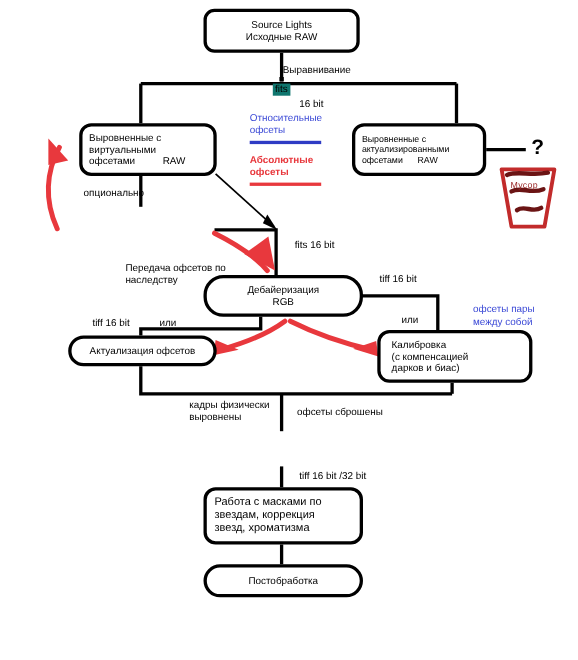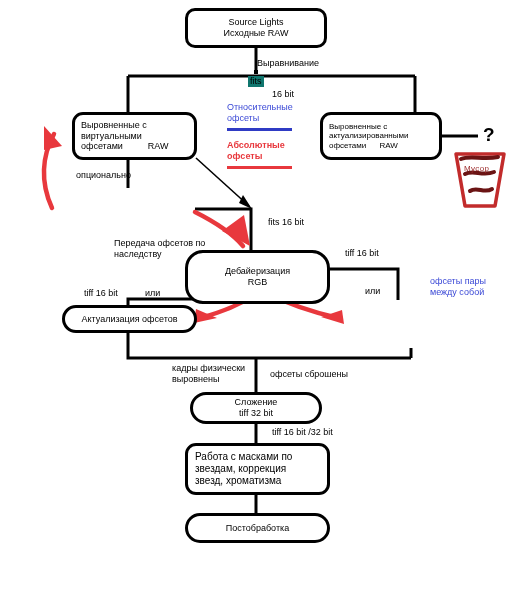--- a/index.html
+++ b/index.html
@@ -135,34 +135,35 @@
     <span class="ln" style="white-space:pre;">офсетами          RAW</span>
   </div>
 
   <div class="node c-left" style="left:320px; top:112px; width:122px; height:48px; border-radius:11px; font-size:8px; padding-left:6px; padding-right:4px;">
     <span class="ln">Выровненные с</span>
     <span class="ln">актуализированными</span>
     <span class="ln" style="white-space:pre;">офсетами      RAW</span>
   </div>
 
 
-  <div class="node c-center" style="left:185px; top:250px; width:145px; height:54px; border-radius:18px; font-size:9px;">
+  <div class="node c-center" style="left:185px; top:250px; width:145px; height:38px; border-radius:18px; font-size:9px;">
     <span class="ln">Дебайеризация</span>
     <span class="ln">RGB</span>
   </div>
 
   <div class="node c-center" style="left:62px; top:305px; width:135px; height:28px; border-radius:14px; font-size:9px;">
     <span class="ln">Актуализация офсетов</span>
   </div>
 
-
-  <div class="node c-center" style="left:190px; top:392px; width:132px; height:32px; border-radius:16px; font-size:9px;">
-    <span class="ln">Сложение</span>
-    <span class="ln">tiff 32 bit</span>
-  </div>
+  <div class="node c-left" style="left:343px; top:300px; width:141px; height:48px; border-radius:11px; font-size:9px; padding-left:10px;">
+    <span class="ln">Калибровка</span>
+    <span class="ln">(с компенсацией</span>
+    <span class="ln">дарков и биас)</span>
+  </div>
+
 
   <div class="node c-center" style="left:185px; top:513px; width:145px; height:30px; border-radius:15px; font-size:9px;">
     <span class="ln">Постобработка</span>
   </div>
 
   <div class="node c-left" style="left:185px; top:443px; width:145px; height:52px; border-radius:11px; font-size:10px; padding-left:7px;">
     <span class="ln">Работа с масками по</span>
     <span class="ln">звездам, коррекция</span>
     <span class="ln">звезд, хроматизма</span>
   </div>

